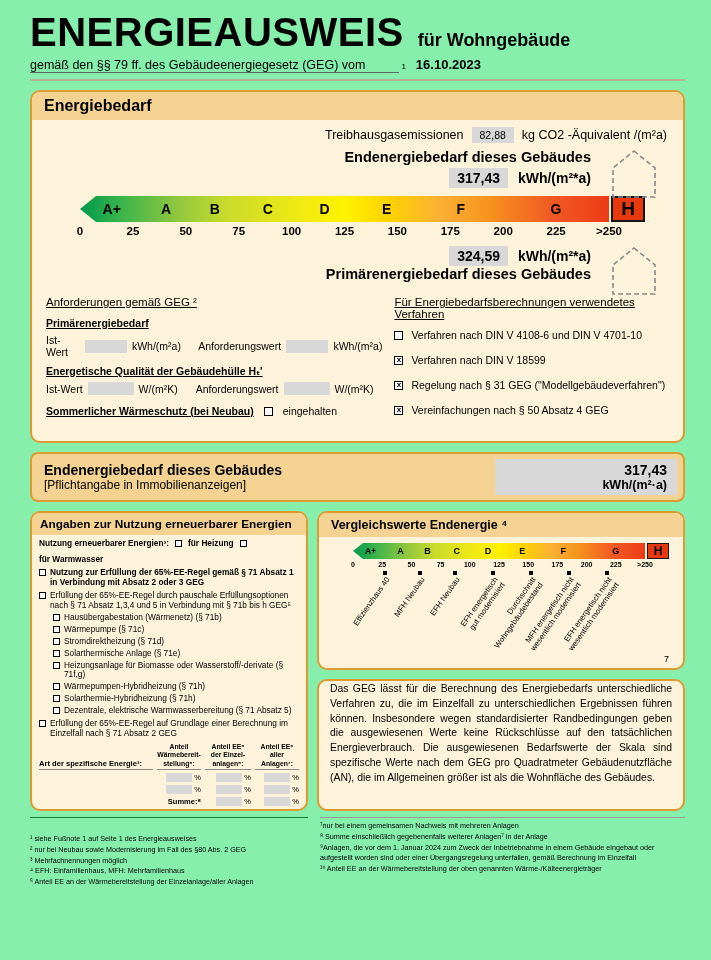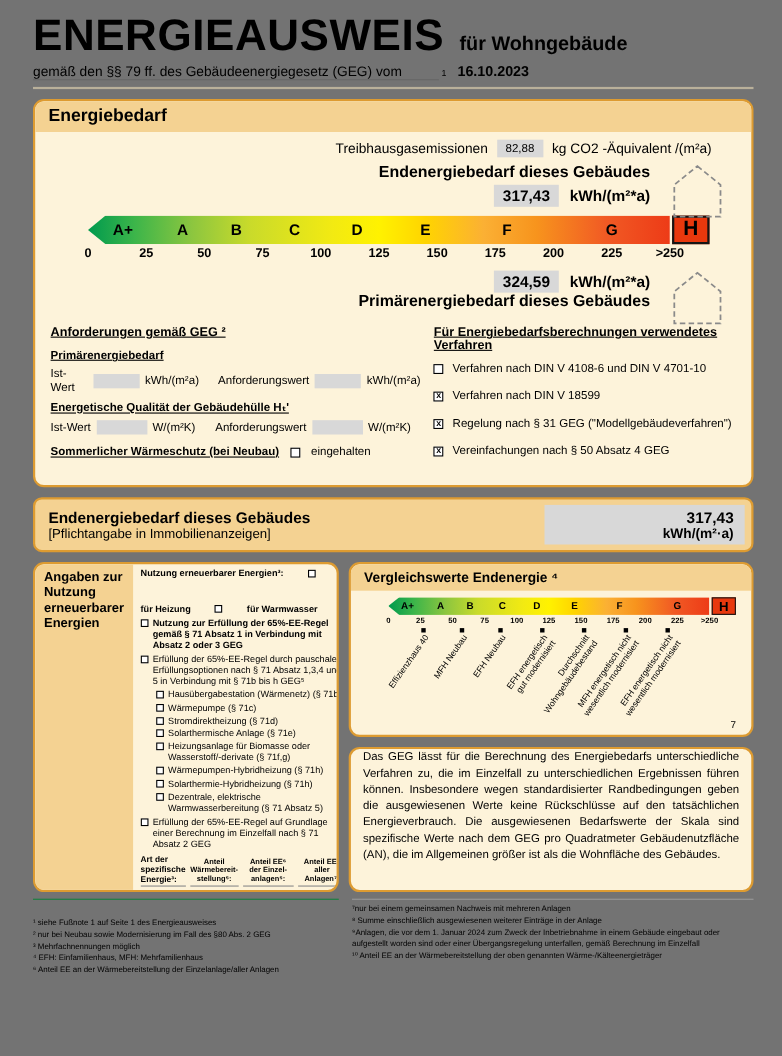--- a/index.html
+++ b/index.html
@@ -1,18 +1,18 @@
 <!DOCTYPE html>
 <html><head>
 <meta charset="utf-8">
 <style>
   *{box-sizing:border-box;margin:0;padding:0}
   html,body{background:#d8d6d0}
   body{font-family:"Liberation Sans","DejaVu Sans",sans-serif;color:#000}
-  .page{width:711px;height:960px;background:#737373;padding:10px 26px 4px 30px;position:relative;overflow:hidden;margin:0 auto}
+  .page{width:711px;height:960px;background:#86efac;padding:10px 26px 4px 30px;position:relative;overflow:hidden;margin:0 auto}
 
   
   .hdr{border-bottom:2px solid #b9b09a;padding-bottom:6px}
   .hdr-row1{display:flex;align-items:baseline;gap:14px}
   .main-title{font-size:40px;font-weight:bold;letter-spacing:.5px}
   .subtitle{font-size:18px;font-weight:bold}
   .hdr-row2{margin-top:2px;font-size:12.5px;display:flex;align-items:baseline}
   .law{border-bottom:1px solid #666;padding-right:34px}
   .hdr-row2 sup{font-size:8px;margin:0 4px 0 2px}
   .date{font-weight:bold;font-size:13px;margin-left:6px}
@@ -29,21 +29,21 @@
   .reg-alt{font-size:9.8px;margin-top:2px}
   .pcircle{width:31px;height:31px;border:2.5px solid #dd9b31;border-radius:50%;display:flex;align-items:center;justify-content:center;font-size:15px;font-weight:bold;flex:none}
 
   
   .obox{border:2.5px solid #dd9b31;border-radius:10px;background:#fdf3da;overflow:hidden}
   .ohead{background:#f4d292;padding:5px 12px;font-weight:bold}
 
   
   .ebox{margin-top:9px}
   .ebox .ohead{font-size:16px}
-  .ghg-row{display:flex;justify-content:flex-end;align-items:center;gap:8px;font-size:12.5px;padding:7px 36px 0 0}
+  .ghg-row{display:flex;justify-content:flex-end;align-items:center;gap:8px;font-size:12.5px;padding:7px 16px 0 0}
   .ghg-val{background:#d8d8d8;font-size:10.5px;padding:2px 8px}
   .valblock{position:relative;text-align:right;padding-right:92px;margin-top:6px}
   .vb-label{font-size:14.5px;font-weight:bold}
   .vb-val{margin-top:3px;font-size:14px;font-weight:bold}
   .vfield{display:inline-block;background:#d8d8d8;min-width:58px;padding:2px 8px;text-align:center;margin-right:6px}
   .house{position:absolute;right:26px;top:0}
 
   
   .scale{margin:8px 38px 0 48px}
   .scale-row{display:flex;align-items:stretch}
@@ -53,43 +53,43 @@
   .sw0{flex-basis:12%}.sw1{flex-basis:8.5%}.sw2{flex-basis:10%}.sw3{flex-basis:10%}
   .sw4{flex-basis:11.5%}.sw5{flex-basis:12%}.sw6{flex-basis:16%}.sw7{flex-basis:20%}
   .hbox{width:34px;margin-left:2px;background:#e8380d;border:2px solid #151515;display:flex;align-items:center;justify-content:center;font-weight:bold;font-size:19px}
   .ticks{position:relative;height:15px;margin:3px 36px 0 0;font-size:11.5px;font-weight:bold}
   .ticks span{position:absolute;transform:translateX(-50%);white-space:nowrap}
 
   
   .reqwrap{display:flex;padding:14px 14px 12px 14px;gap:12px}
   .reqL{flex:0 0 54%;font-size:10.5px}
   .reqR{flex:1;font-size:10.5px}
-  .req-title{font-size:11.5px;font-weight:bold;text-decoration:underline;margin-bottom:9px}
+  .req-title{font-size:11.5px;font-weight:normal;text-decoration:underline;margin-bottom:9px}
   .req-h{font-weight:bold;text-decoration:underline;margin:7px 0 5px}
   .req-vals{display:flex;align-items:center;gap:5px;margin-bottom:3px}
   .f-sm{background:#d8d8d8;width:46px;height:13px;display:inline-block}
   .sommer-row{display:flex;align-items:center;gap:10px;margin-top:10px}
   .sommer-lbl{font-weight:bold;text-decoration:underline}
   .cb{display:inline-flex;align-items:center;justify-content:center;width:9px;height:9px;border:1px solid #000;background:#fff;font-size:8px;font-weight:bold;line-height:1;flex:none}
   .vrow{display:flex;align-items:center;gap:8px;margin-bottom:13px}
 
   
   .endbar{margin-top:9px;border:2.5px solid #dd9b31;border-radius:8px;background:#f4d292;display:flex;justify-content:space-between;align-items:center;padding:5px 6px 5px 12px}
   .endbar-title{font-size:14px;font-weight:bold}
   .endbar-sub{font-size:12px}
   .endbar-val{background:#d8d8d8;width:182px;text-align:right;padding:3px 10px;font-weight:bold}
   .endbar-val .v1{font-size:14px}
   .endbar-val .v2{font-size:12.5px}
 
   
   .botrow{display:flex;gap:9px;margin-top:9px;height:300px}
-  .renbox{flex:0 0 278px;display:flex;}
+  .renbox{flex:0 0 278px;display:flex;flex-direction:column}
   .renbox .ohead{font-size:11.8px;padding:4px 8px}
   .renbody{padding:4px 7px;font-size:8.3px;line-height:1.2}
-  .r-usage{display:flex;align-items:center;gap:22px;font-weight:bold;font-size:8.3px;flex-wrap:wrap}
+  .r-usage{display:flex;align-items:center;gap:6px;font-weight:bold;font-size:8.3px;flex-wrap:wrap}
   .r-usage .cb,.renbody .cb{width:7px;height:7px;font-size:6px}
   .r-item{display:flex;gap:4px;margin-top:3px;align-items:flex-start}
   .r-item .cb{margin-top:1px}
   .bold{font-weight:bold}
   .r-opts{margin-left:14px}
   .r-opts .r-item{margin-top:2px}
   .t1{display:grid;grid-template-columns:1fr 44px 46px 44px;column-gap:4px;row-gap:3px;margin-top:4px}
   .t1h{font-size:6.8px;font-weight:bold;white-space:pre-line;text-align:center;align-self:end;border-bottom:1px solid #8a8a8a;padding-bottom:1px}
   .t1h.c0{text-align:left;font-size:7.6px}
   .t1c{display:flex;align-items:center;justify-content:flex-end;gap:2px;font-size:7.5px}
@@ -459,19 +459,19 @@
   <div class="fns">
     <div class="fnL">
       <div>¹ siehe Fußnote 1 auf Seite 1 des Energieausweises</div>
       <div>² nur bei Neubau sowie Modernisierung im Fall des §80 Abs. 2 GEG</div>
       <div>³ Mehrfachnennungen möglich</div>
       <div>⁴ EFH: Einfamilienhaus, MFH: Mehrfamilienhaus</div>
       <div>⁶ Anteil EE an der Wärmebereitstellung der Einzelanlage/aller Anlagen</div>
     </div>
     <div class="fnR">
       <div>⁷nur bei einem gemeinsamen Nachweis mit mehreren Anlagen</div>
-      <div>⁸ Summe einschließlich ausgewiesenen weiterer Einträge in der Anlage</div>
+      <div>⁸ Summe einschließlich gegebenenfalls weiterer Anlagen⁷ in der Anlage</div>
       <div>⁹Anlagen, die vor dem 1. Januar 2024 zum Zweck der Inbetriebnahme in einem Gebäude eingebaut oder aufgestellt worden sind oder einer Übergangsregelung unterfallen, gemäß Berechnung im Einzelfall</div>
       <div>¹⁰ Anteil EE an der Wärmebereitstellung der oben genannten Wärme-/Kälteenergieträger</div>
     </div>
   </div>
 
 </div>
 
 </body></html>

